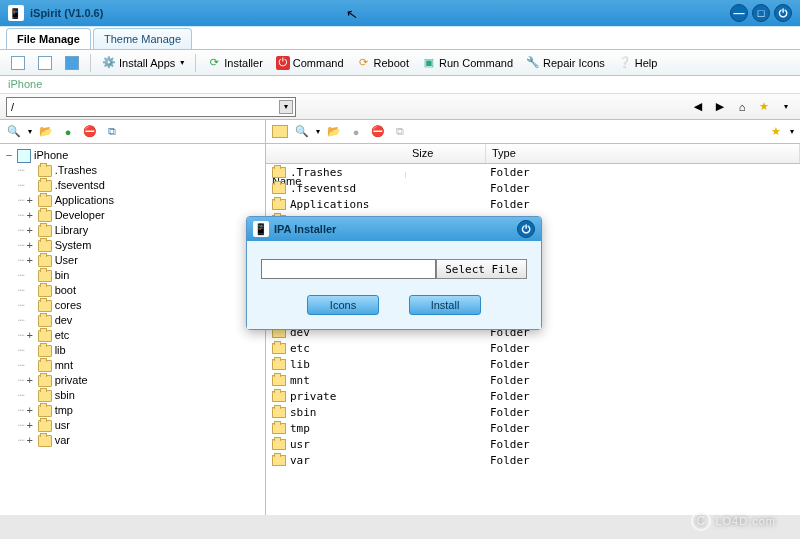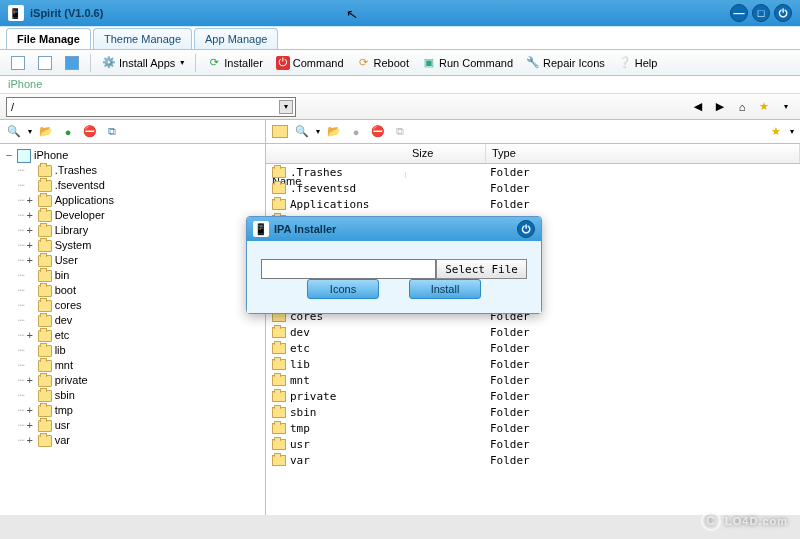--- a/index.html
+++ b/index.html
@@ -63,48 +63,47 @@
 .frow .n{width:120px;font-family:monospace;}
 .frow .s{width:80px;}
 .frow .t{flex:1;font-family:monospace;}
 
 
 .dialog{position:absolute;left:246px;top:216px;width:296px;border:1px solid #5b95c7;background:#dff1fc;border-radius:4px;box-shadow:0 3px 12px rgba(0,0,0,.3);}
 .dlg-title{height:24px;background:linear-gradient(to bottom,#6abbec,#3a9bd9);border-radius:3px 3px 0 0;display:flex;align-items:center;padding:0 6px;color:#05324f;font-weight:bold;}
 .dlg-title .app-icon{width:16px;height:16px;background:#fff;border-radius:2px;margin-right:5px;display:inline-flex;align-items:center;justify-content:center;}
 .dlg-title .pwr{margin-left:auto;width:18px;height:18px;border-radius:50%;background:#0a6bb3;border:1px solid #0b4e7f;color:#fff;display:flex;align-items:center;justify-content:center;cursor:pointer;}
 .dlg-body{padding:18px 14px 14px;background:#e9f6fe;}
-.dlg-row{display:flex;align-items:center;}
+.dlg-row{display:flex;align-items:center;margin-bottom:16px;}
 .dlg-row input{flex:1;height:20px;border:1px solid #7a7a7a;background:#fff;padding:0 4px;}
 .dlg-row .selbtn{height:20px;padding:0 8px;border:1px solid #888;background:linear-gradient(#fdfdfd,#e4e4e4);font-family:monospace;cursor:pointer;}
 .dlg-actions{display:flex;justify-content:center;gap:30px;}
 .dbtn{width:72px;height:20px;border:1px solid #2d8ac9;border-radius:3px;background:linear-gradient(to bottom,#9fd9fb,#4da9e3);color:#063251;cursor:pointer;font-family:sans-serif;}
 
 
-.wm{position:absolute;right:12px;bottom:8px;color:rgba(255,255,255,.65);font-size:22px;font-weight:bold;letter-spacing:1px;text-shadow:0 0 4px rgba(0,0,0,.5);}
+.wm{position:absolute;right:24px;bottom:8px;color:rgba(255,255,255,.65);font-size:22px;font-weight:normal;letter-spacing:1px;text-shadow:0 0 4px rgba(0,0,0,.5);}
 .wm .c{display:inline-block;border:2px solid rgba(255,255,255,.65);border-radius:50%;width:20px;height:20px;font-size:12px;line-height:16px;text-align:center;margin-right:4px;}
 </style>
 </head>
 <body>
 
 <div class="titlebar">
   <span class="app-icon">📱</span>
   <span class="titlebar-text">iSpirit (V1.0.6)</span>
   <div class="titlebar-controls">
     <div class="tbc">—</div>
     <div class="tbc">□</div>
     <div class="tbc">⏻</div>
   </div>
 </div>
 <div class="cursor-arrow">↖</div>
 
 <div class="tabs">
   <div class="tab active">File Manage</div>
   <div class="tab">Theme Manage</div>
-  <div class="tab">App Manage</div>
 </div>
 
 <div class="toolbar">
   <div class="tbbtn">
       <span class="sq"></span>
     </div>
   <div class="tbbtn">
       <span class="sq"></span>
     </div>
   <div class="tbbtn">

